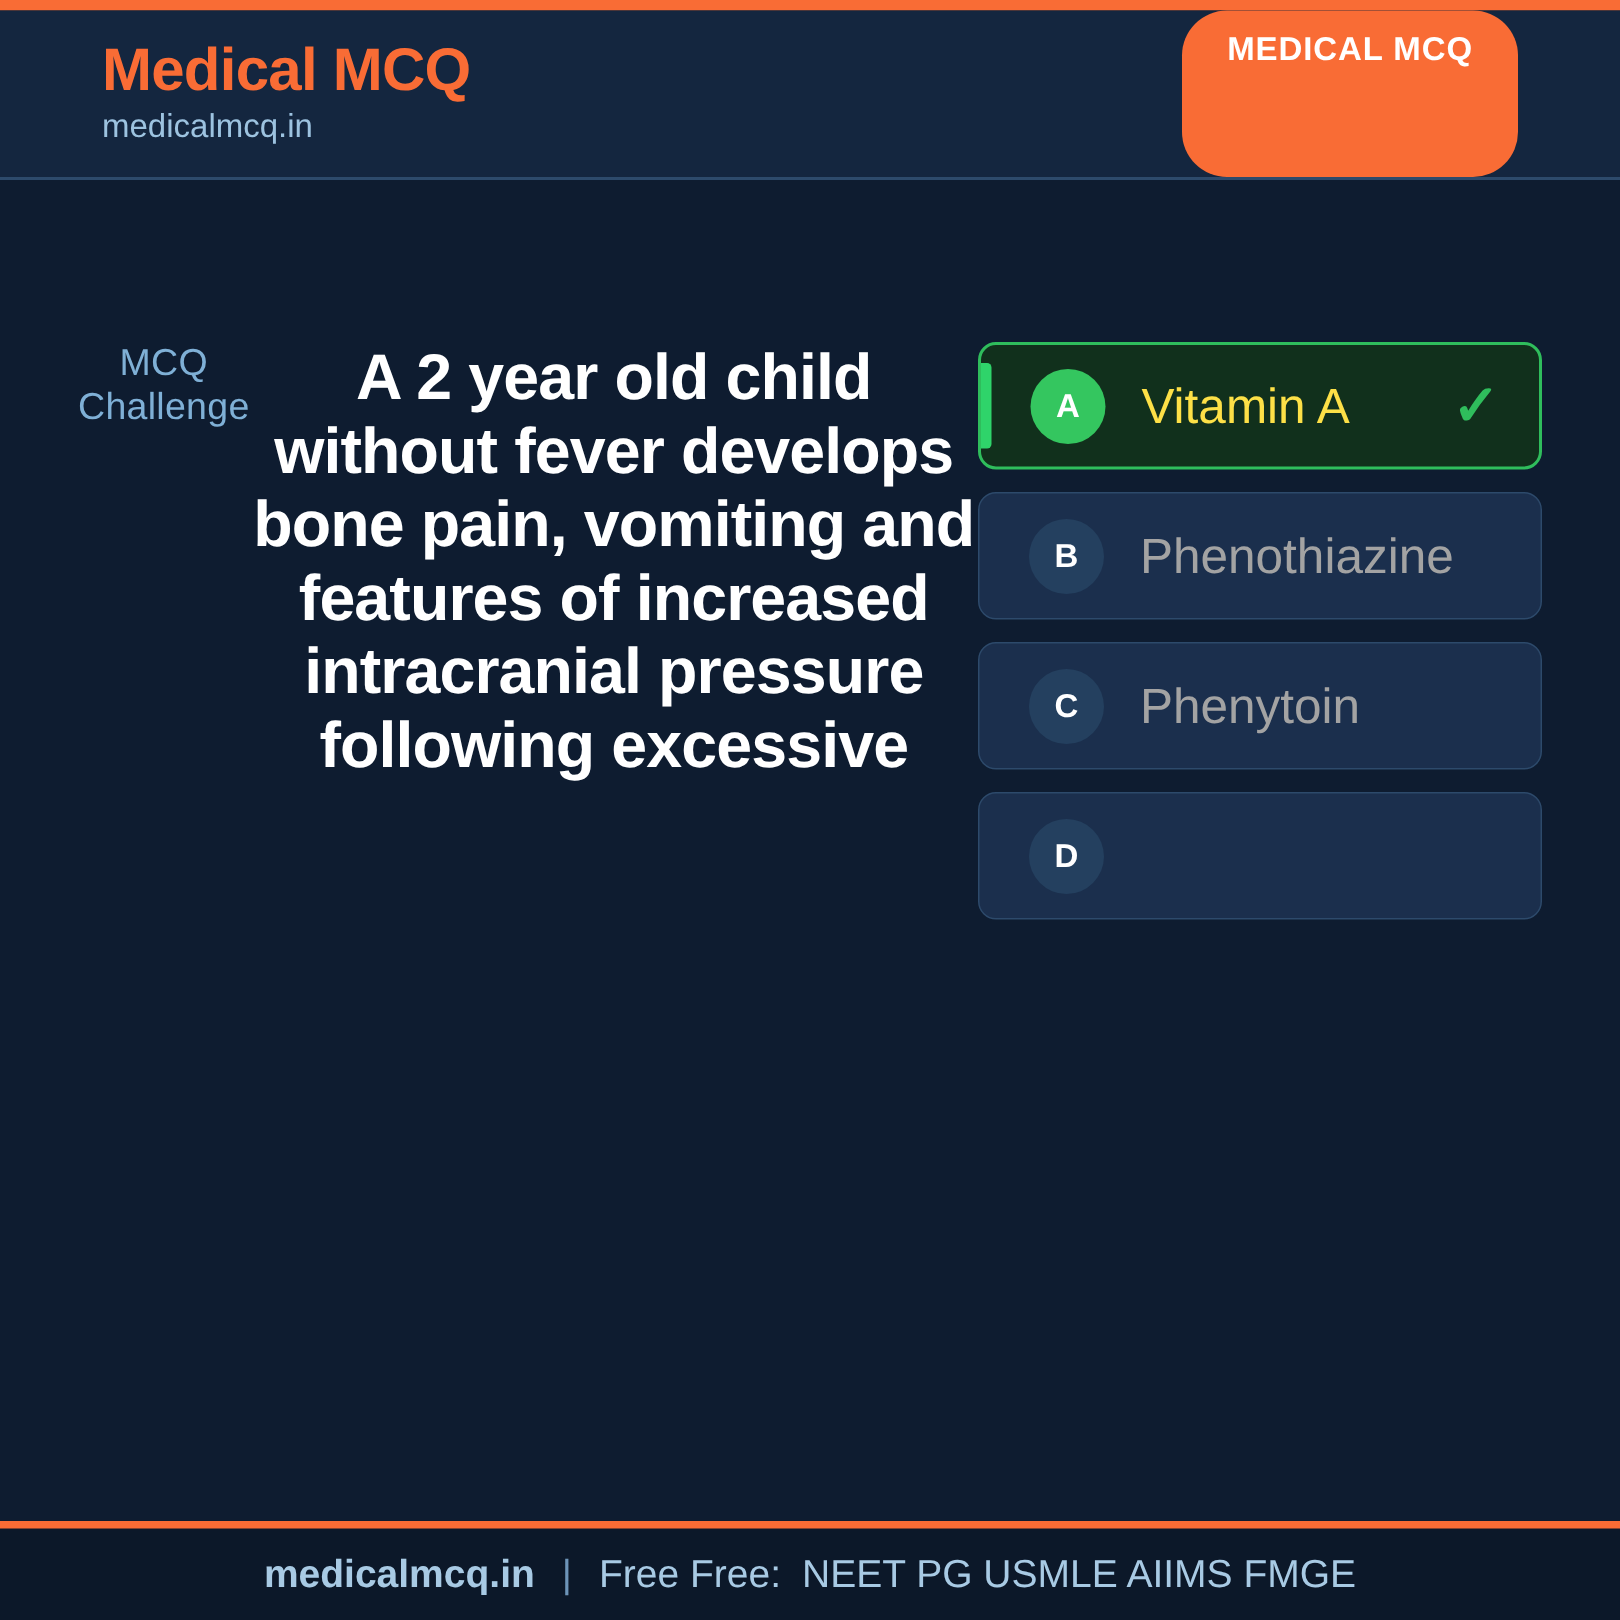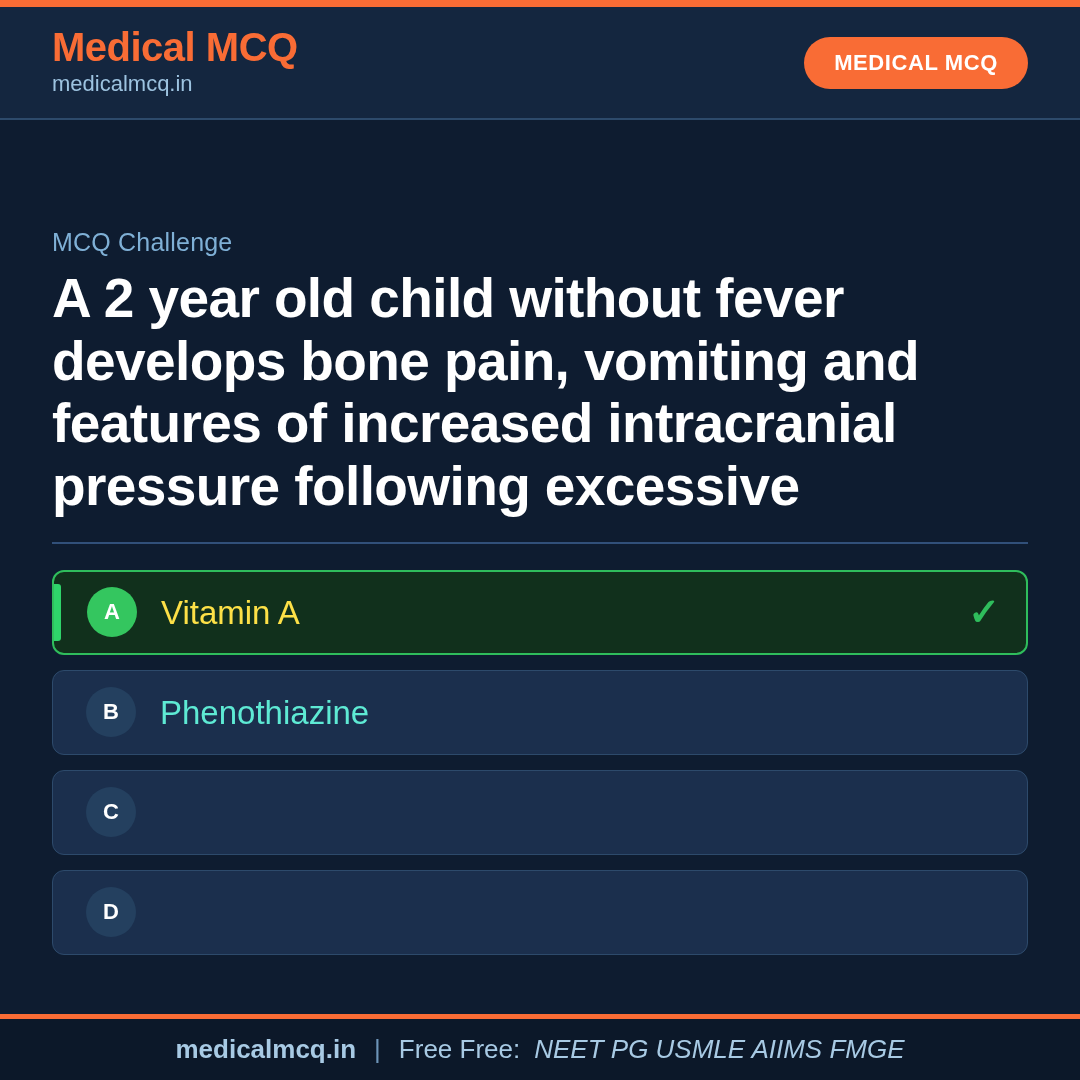--- a/index.html
+++ b/index.html
@@ -31,23 +31,22 @@
   }
 
   
   .header {
     flex: 0 0 auto;
     height: 113px;
     background: #14263f;
     border-bottom: 2px solid #2d4a6b;
     box-sizing: border-box;
     display: flex;
-    align-items: center;
     justify-content: space-between;
-    padding: 0 52px;
+    padding: 0 68px;
   }
   .brand-block {
     display: flex;
     flex-direction: column;
     justify-content: center;
   }
   .brand-title {
     font-size: 40px;
     font-weight: bold;
     color: #f96c35;
@@ -70,32 +69,33 @@
     border-radius: 30px;
     white-space: nowrap;
   }
 
   
   .main {
     flex: 1 1 auto;
     padding: 108px 52px 0 52px;
     box-sizing: border-box;
     display: flex;
-    flex-direction: column;
+    flex-direction: row;
+    text-align: center;
   }
 
   .eyebrow {
     font-size: 25px;
     color: #7fb0d6;
     margin-bottom: 10px;
     letter-spacing: 0.2px;
   }
 
   .question {
-    font-size: 55px;
+    font-size: 43px;
     font-weight: bold;
     color: #ffffff;
     line-height: 1.14;
     letter-spacing: -0.6px;
     margin: 0 0 24px 0;
     max-width: 990px;
   }
 
   .divider {
     height: 2px;
@@ -153,21 +153,21 @@
     align-items: center;
     justify-content: center;
     margin-left: 7px;
   }
   .option.correct .opt-badge {
     background: #34c65f;
   }
 
   .opt-text {
     font-size: 33px;
-    color: #5eead4;
+    color: #a3a3a3;
     margin-left: 24px;
     line-height: 1;
   }
   .option.correct .opt-text {
     color: #fde047;
   }
 
   .opt-check {
     margin-left: auto;
     color: #2fbd5c;
@@ -200,21 +200,20 @@
   }
   .footer-site {
     font-weight: bold;
   }
   .footer-sep {
     margin: 0 18px;
     color: #6d94b8;
   }
   .footer-exam {
     margin-left: 14px;
-    font-style: italic;
   }
 </style>
 </head>
 <body>
 
 <div class="page">
 
   <div class="top-accent"></div>
 
   <div class="header">
@@ -242,20 +241,21 @@
       <div class="option">
 
         <div class="opt-badge">B</div>
         <div class="opt-text">Phenothiazine</div>
         <div class="opt-check">✓</div>
       </div>
 
       <div class="option">
 
         <div class="opt-badge">C</div>
+        <div class="opt-text">Phenytoin</div>
         <div class="opt-check">✓</div>
       </div>
 
       <div class="option">
 
         <div class="opt-badge">D</div>
         <div class="opt-check">✓</div>
       </div>
 
     </div>

